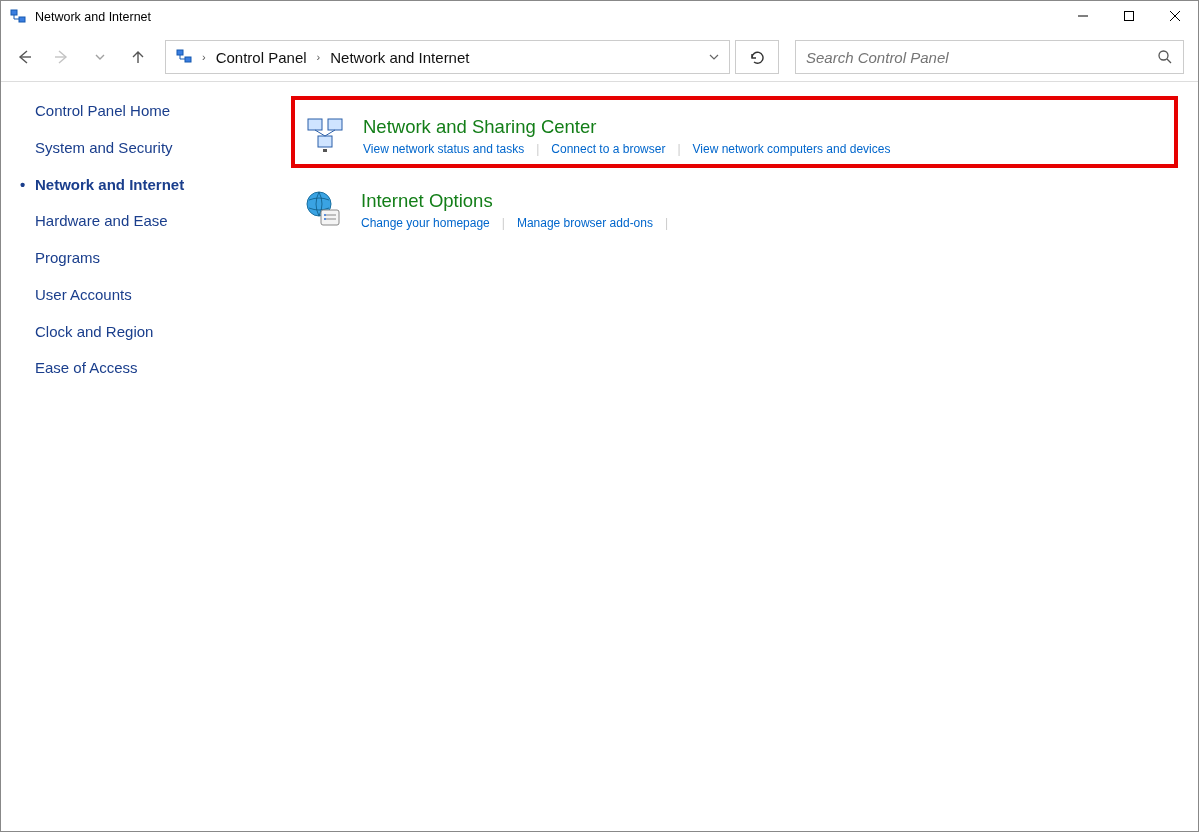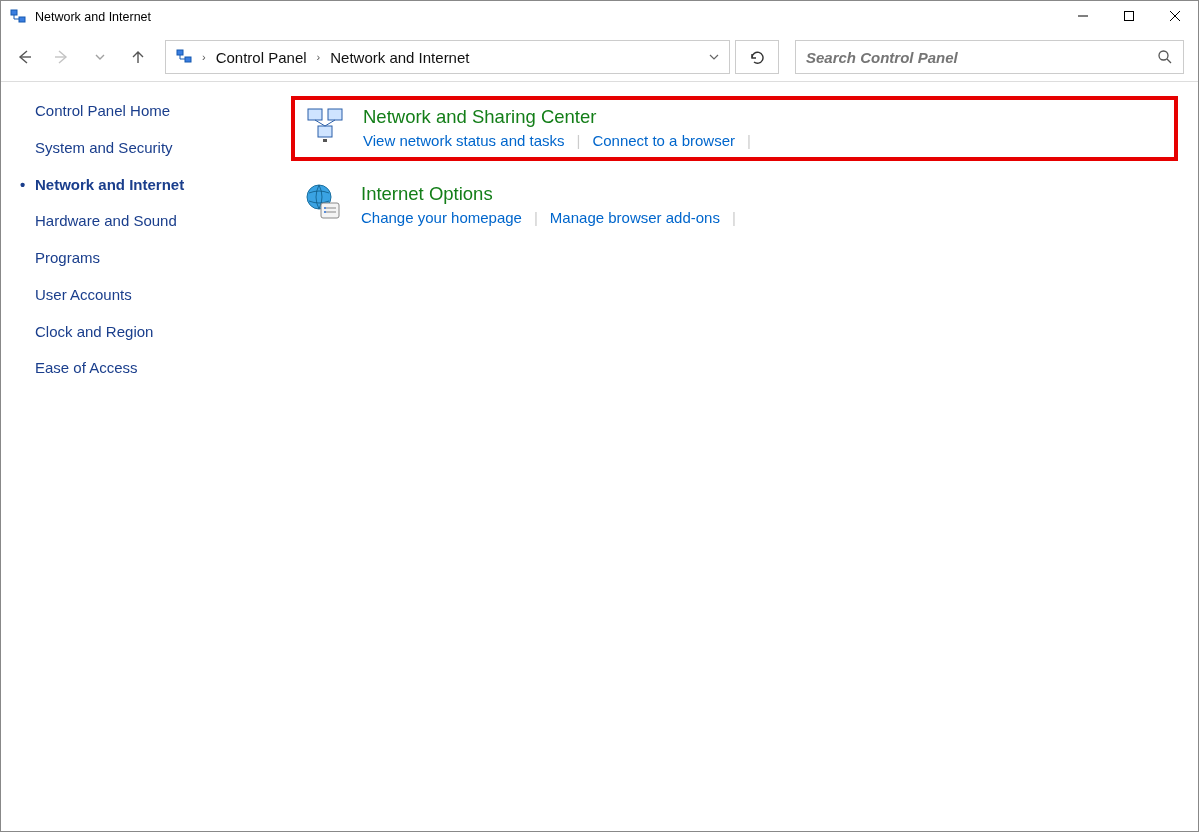--- a/index.html
+++ b/index.html
@@ -18,39 +18,39 @@
   .nav-icons { display:flex; align-items:center; gap:20px; margin-right:12px; }
   .nav-icons .nbtn { width:18px; height:18px; display:flex; align-items:center; justify-content:center; }
   .nav-icons svg { stroke:#555; stroke-width:1.4; fill:none; }
   .addr-box { flex:0 0 565px; height:34px; border:1px solid #ccc; display:flex; align-items:center; padding:0 6px 0 8px; font-size:15px; color:#111; }
   .addr-box .crumb { padding:0 4px; }
   .addr-box .chev { padding:0 6px; color:#555; font-size:11px; }
   .addr-box .addr-icon { width:20px; height:20px; display:flex; align-items:center; justify-content:center; margin-right:2px; }
   .addr-box .addr-drop { margin-left:auto; width:18px; display:flex; justify-content:center; color:#666; }
   .refresh-box { width:44px; height:34px; border:1px solid #ccc; margin-left:-1px; display:flex; align-items:center; justify-content:center; }
   .search-box { flex:1; height:34px; border:1px solid #ccc; margin-left:10px; display:flex; align-items:center; padding:0 10px; }
-  .search-box input { flex:1; border:none; outline:none; font-size:15px; font-style:italic; color:#0f172a; background:transparent;font-weight:bold; }
+  .search-box input { flex:1; border:none; outline:none; font-size:15px; font-style:italic; color:#0f172a; background:transparent; }
   .search-box .mag { width:16px; height:16px; }
 
   .divider { height:1px; background:#ddd; }
 
   
   .main { display:flex; height:calc(100% - 81px);gap:36px; }
   .sidebar { width:242px; padding:20px 18px 0 34px; }
   .sidebar a { display:block; font-size:15px; color:#1a3e8c; text-decoration:none; margin-bottom:18px; line-height:1.25; }
   .sidebar a.active { font-weight:700; color:#1a3e8c; position:relative; }
   .sidebar a.active::before { content:"•"; position:absolute; left:-15px; top:0; color:#1a3e8c; }
 
   .content { flex:1; padding:14px 20px 0 12px; }
 
   .panel-item { display:flex; gap:18px; margin-bottom:14px; padding:8px 0 10px 12px; }
-  .panel-item.highlight { border:4px solid #e60000; padding:6px 0 8px 10px; }
+  .panel-item.highlight { border:4px solid #e60000; padding:16px 0 8px 10px; }
   .panel-icon { width:40px; height:40px; flex:0 0 40px; display:flex; align-items:flex-start; justify-content:center; }
   .panel-text h2 { font-size:18.5px; font-weight:400; color:#137e18; margin-bottom:4px; }
-  .panel-links { font-size:15px; color:#0066cc; display:flex; flex-wrap:wrap; align-items:center; }
+  .panel-links { font-size:12px; color:#0066cc; display:flex; flex-wrap:wrap; align-items:center; }
   .panel-links a { color:#0066cc; text-decoration:none; }
   .panel-links .sep { color:#ccc; margin:0 12px; }
 </style>
 </head>
 <body>
 
 <div class="titlebar">
   <span class="title-icon">
     <svg width="18" height="18" viewBox="0 0 18 18">
       <rect x="2" y="2" width="6" height="5" fill="#3a7ee0" stroke="#1558b0"></rect>
@@ -143,21 +143,21 @@
 </div>
 
 <div class="divider"></div>
 
 <div class="main">
 
   <div class="sidebar">
     <a href="#">Control Panel Home</a>
     <a href="#">System and Security</a>
     <a href="#" class="active">Network and Internet</a>
-    <a href="#">Hardware and Sound</a>
+    <a href="#">Hardware and Ease</a>
     <a href="#">Programs</a>
     <a href="#">User Accounts</a>
     <a href="#">Clock and Region</a>
     <a href="#">Ease of Access</a>
   </div>
 
   <div class="content">
 
     <div class="panel-item highlight">
       <div class="panel-icon">
@@ -170,20 +170,21 @@
           <rect x="18" y="33" width="4" height="3" fill="#555"></rect>
         </svg>
       </div>
       <div class="panel-text">
         <h2>Network and Sharing Center</h2>
         <div class="panel-links">
           <a href="#">View network status and tasks</a>
           <span class="sep">|</span>
           <a href="#">Connect to a browser</a>
           <span class="sep">|</span>
+          <a href="#">View network computers and devices</a>
         </div>
       </div>
     </div>
 
     <div class="panel-item">
       <div class="panel-icon">
         <svg width="40" height="40" viewBox="0 0 40 40">
           <circle cx="16" cy="14" r="12" fill="#3aa3e3" stroke="#1a6fa0"></circle>
           <path d="M6 10 Q16 6 26 10 M6 18 Q16 22 26 18 M16 2 Q10 14 16 26 M16 2 Q22 14 16 26" stroke="#0e5a85" fill="none" stroke-width="0.8"></path>
           <rect x="18" y="20" width="18" height="15" rx="2" fill="#f4f4f4" stroke="#888"></rect>

